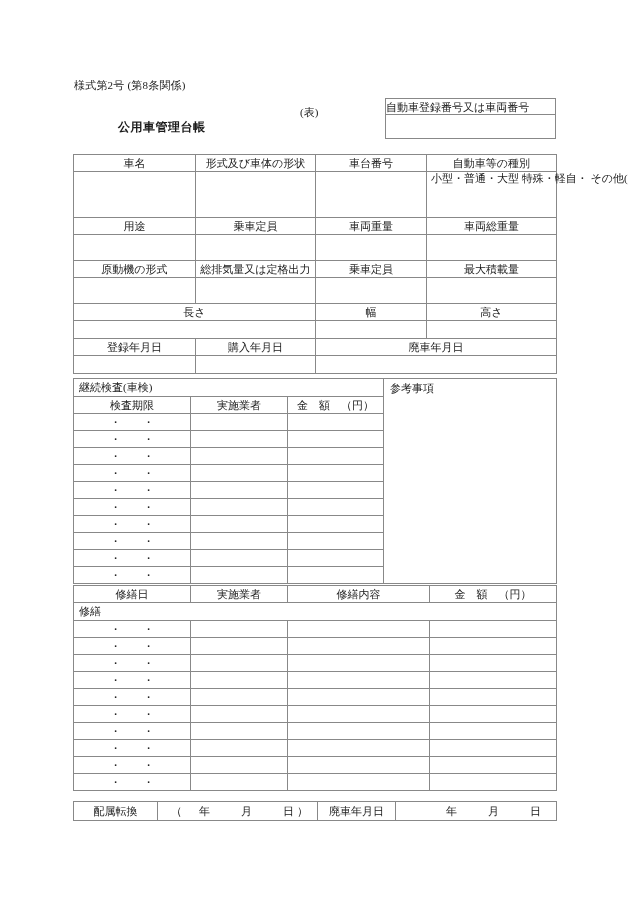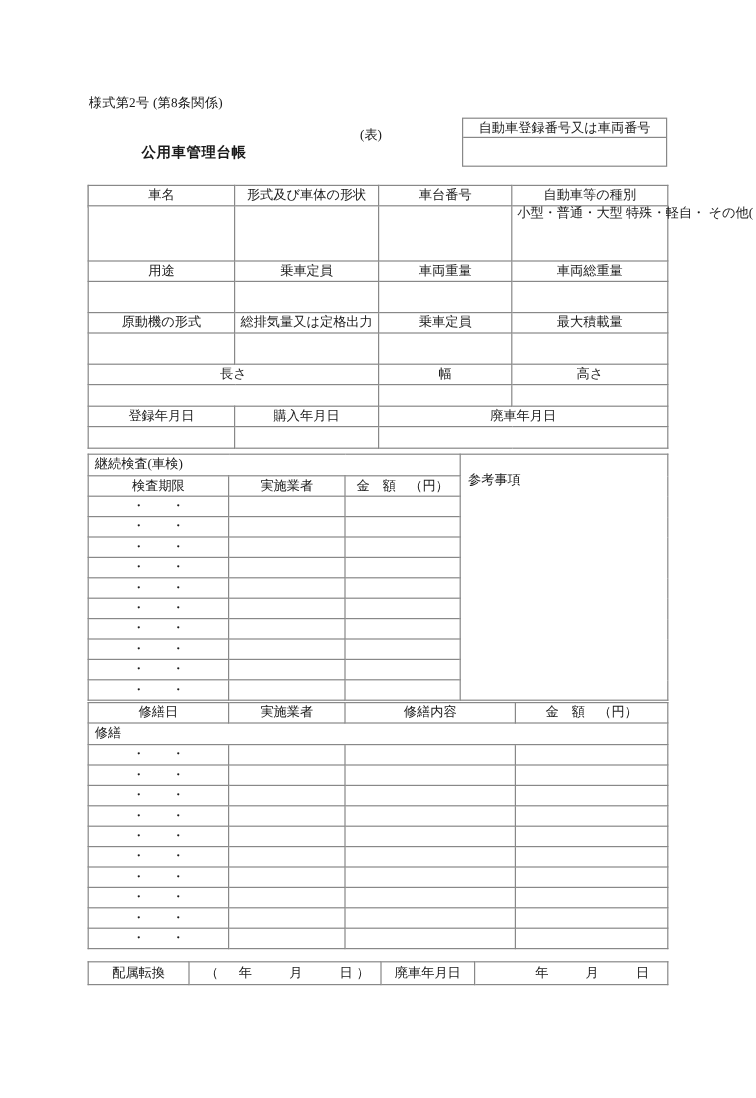--- a/index.html
+++ b/index.html
@@ -42,21 +42,21 @@
   .regbox {
     position: absolute;
     left: 385px; top: 98px;
     width: 171px;
     border: 1px solid #888;
     background: #fff;
   }
   .regbox .hd {
     height: 16px;
     line-height: 16px;
-    text-align: center;
+    text-align: left;
     font-size: 11px;
     border-bottom: 1px solid #888;
     white-space: nowrap;
   }
   .regbox .bd { height: 23px; }
 
   
   .tbl {
     position: absolute;
     border-collapse: collapse;
@@ -91,21 +91,21 @@
   }
 
   
   #insp-wrap { left: 73px; top: 378px; width: 483px; }
   #insp-wrap td { height: 17px; margin-top: 41px; }
   #insp-wrap td.seclabel {
     text-align: left; padding-left: 5px; height: 18px;
   }
   #insp-wrap td.memo {
     text-align: left; padding-left: 6px; vertical-align: top;
-    padding-top: 15px;
+    padding-top: 3px;
   }
   .dotcell { letter-spacing: 0; }
 
   
   #rep-wrap { left: 73px; top: 585px; width: 483px; }
   #rep-wrap td { height: 17px; }
   #rep-wrap td.seclabel { text-align: left; padding-left: 5px; height: 18px; }
 
   
   #foot-tbl { left: 73px; top: 801px; width: 483px; }

